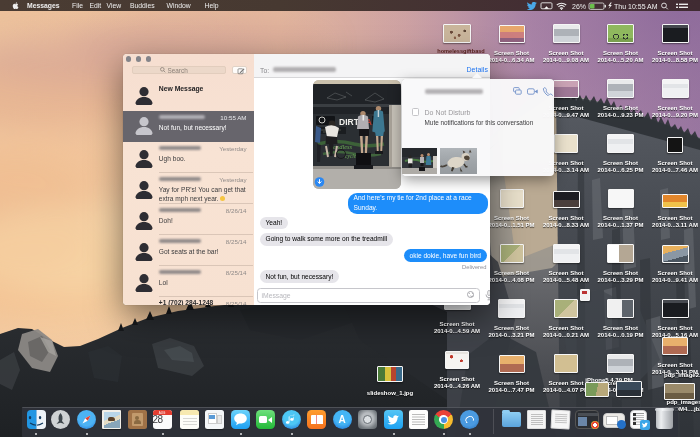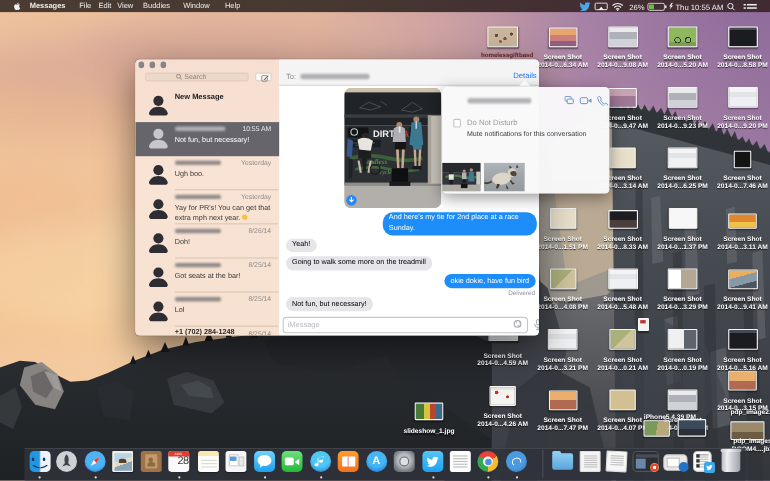--- a/index.html
+++ b/index.html
@@ -199,21 +199,21 @@
       <div style="position:absolute;left:1.5px;top:1.5px;right:1.5px;bottom:1.5px;background:linear-gradient(160deg,#b8d5e8 0 40%,#e4dcc4 40% 60%,#88a6ba 60% 100%);"></div>
       <div style="position:absolute;left:6px;top:7px;width:7px;height:4px;background:#5a4028;border-radius:2px 3px 1px 1px;"></div>
     </div>
 <div class="dock-ic" style="left:127.5px;z-index:31;background:linear-gradient(180deg,#a8795040 0,#a87950 0);background:#a07247;border-radius:2.5px;">
       <div style="position:absolute;left:4px;top:3px;width:11px;height:13px;background:#c29a6c;border-radius:1px;"></div>
       <div style="position:absolute;left:7.5px;top:5.5px;width:4px;height:4px;border-radius:50%;background:#8a6a42;"></div>
       <div style="position:absolute;left:6px;top:10px;width:7px;height:4px;border-radius:3px 3px 0 0;background:#8a6a42;"></div>
     </div>
 <div class="dock-ic" style="left:152.5px;z-index:31;background:#fbfbfb;border-radius:3px;">
       <div style="position:absolute;left:0;top:0;right:0;height:4.5px;background:#e43d30;border-radius:3px 3px 0 0;"></div>
-      <div style="position:absolute;left:0;top:4px;right:0;text-align:right;font-size:10px;font-weight:normal;color:#3a3a3c;font-family:'Liberation Sans';letter-spacing:-0.5px;">28</div>
+      <div style="position:absolute;left:0;top:4px;right:0;text-align:left;font-size:10px;font-weight:normal;color:#3a3a3c;font-family:'Liberation Sans';letter-spacing:-0.5px;">28</div>
       <div style="position:absolute;left:1px;top:1px;right:1px;text-align:center;font-size:3px;color:#fff;font-family:'Liberation Sans';">AUG</div>
     </div>
 <div class="dock-ic" style="left:180px;z-index:31;background:linear-gradient(180deg,#f7e9b0 0 24%,#fdfdf8 24% 100%);border-radius:2.5px;box-shadow:0 0.5px 1px rgba(0,0,0,.35);">
       <div style="position:absolute;left:2.5px;top:8px;right:2.5px;height:0.8px;background:#d8d8d4;box-shadow:0 3px 0 #d8d8d4,0 6px 0 #d8d8d4;"></div>
     </div>
 <div class="dock-ic" style="left:205px;z-index:31;background:#f4f6f8;border-radius:2.5px;box-shadow:0 0.5px 1px rgba(0,0,0,.35);">
       <div style="position:absolute;left:2.5px;top:3px;width:9px;height:11px;background:#fff;border:0.5px solid #ccc;"></div>
       <div style="position:absolute;left:4px;top:5px;width:6px;height:4px;background:#5a9ad6;"></div>
       <div style="position:absolute;left:12px;top:5px;width:5px;height:9px;background:#e8e8e8;border:0.5px solid #ccc;"></div>
     </div>

